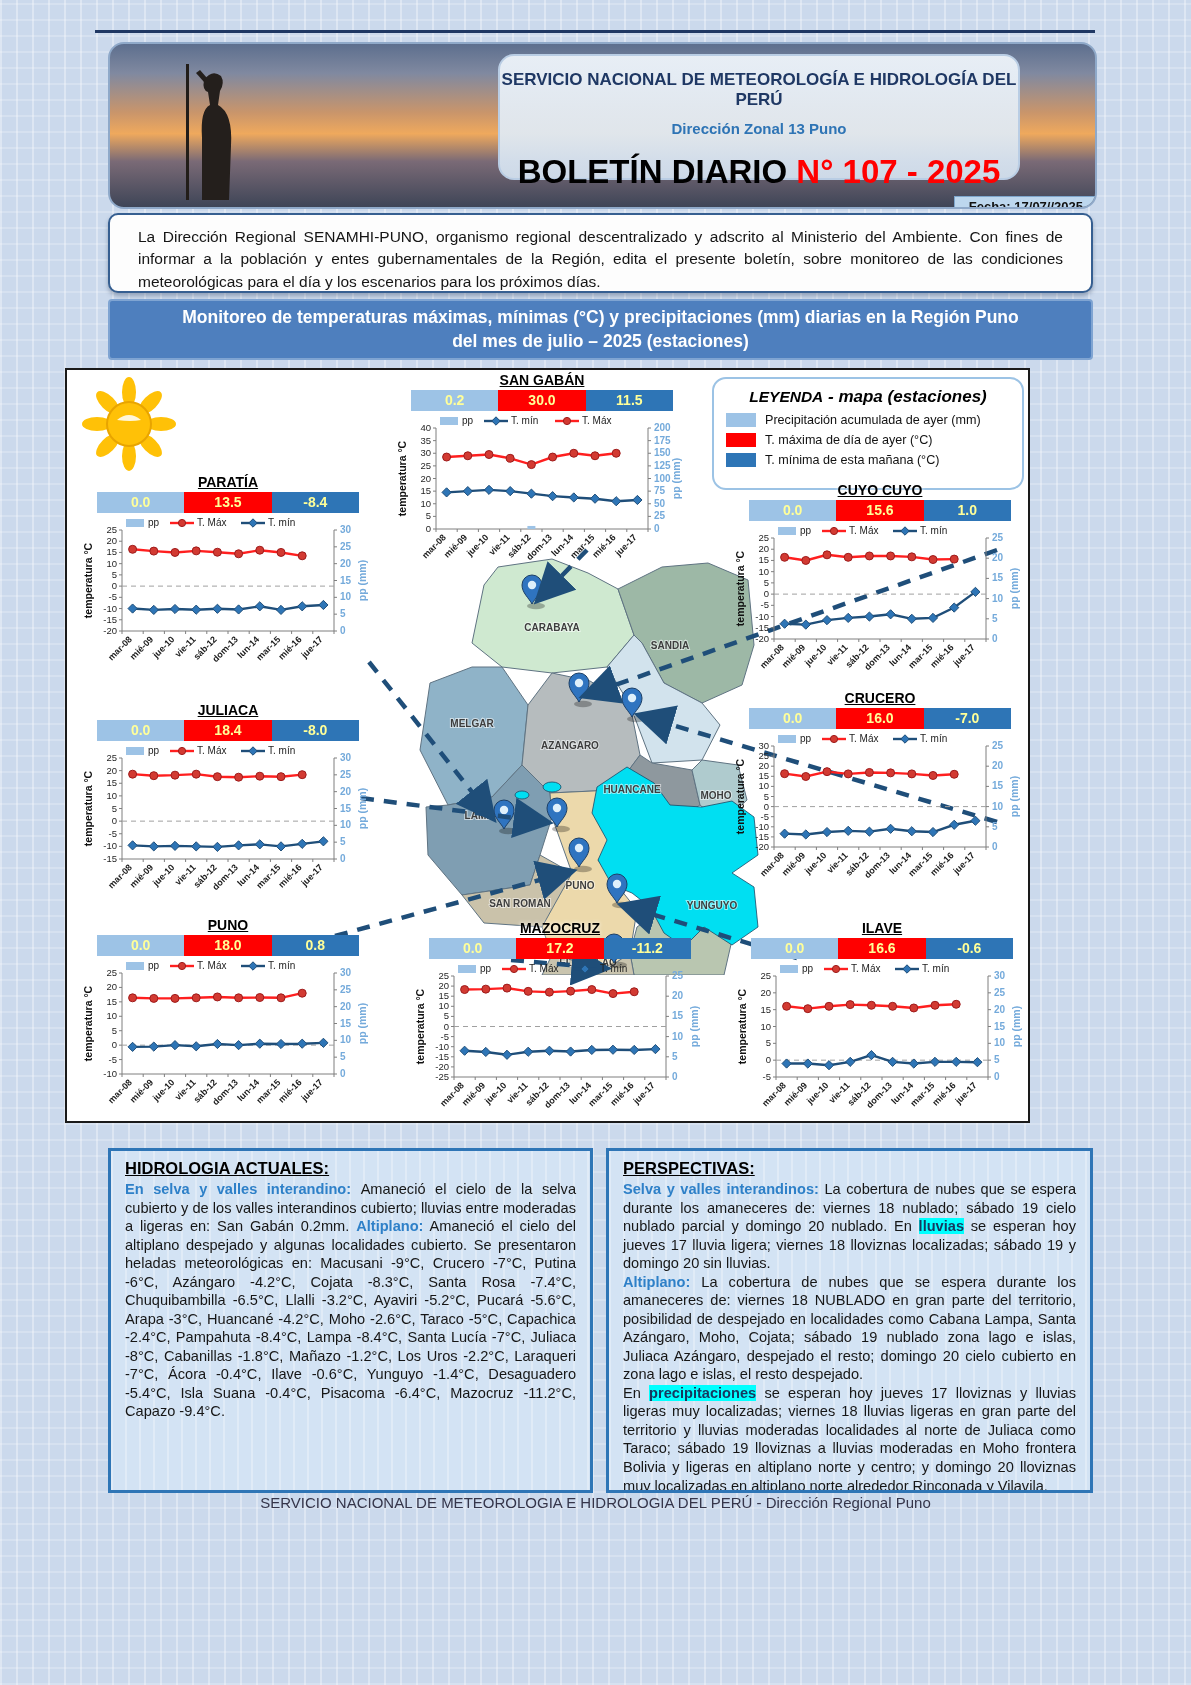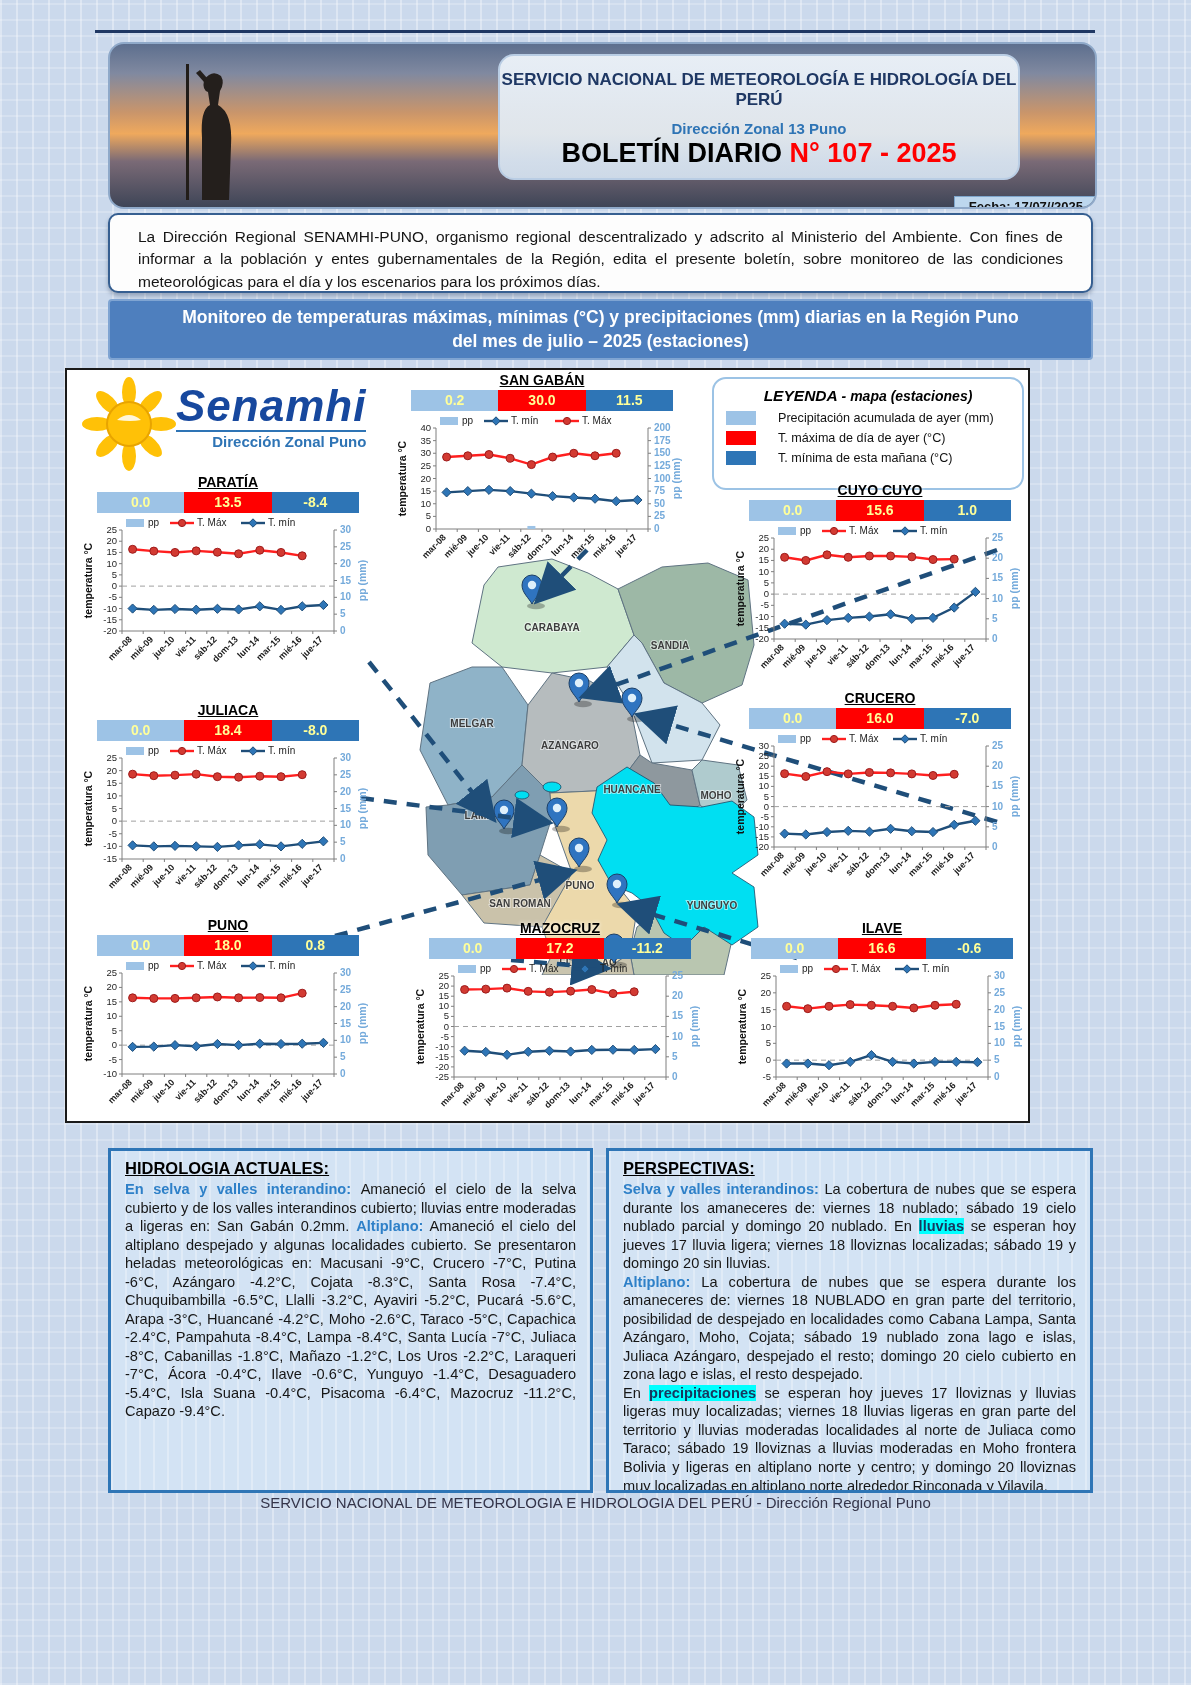--- a/index.html
+++ b/index.html
@@ -13,21 +13,21 @@
   
   .header{position:absolute;left:108px;top:42px;width:985px;height:163px;border-radius:16px;
     border:2px solid #8fa9c9;overflow:hidden;
     background:linear-gradient(180deg,#5d6f8e 0%,#8089a0 18%,#c9956b 42%,#efa95d 55%,#7a6a76 72%,#3e4557 100%);}
   .statue{position:absolute;left:40px;top:8px;}
   .hpanel{position:absolute;left:388px;top:10px;width:518px;height:122px;border-radius:16px;
     background:linear-gradient(180deg,rgba(238,244,250,.95),rgba(214,228,242,.92));
     border:2px solid #b9cde4;text-align:center;}
   .h-org{margin-top:14px;font-size:17px;font-weight:bold;color:#1f3864;}
   .h-zone{margin-top:10px;font-size:15px;font-weight:bold;color:#2e74b5;}
-  .h-bul{margin-top:1px;font-size:27px;font-weight:bold;color:#000;}
+  .h-bul{margin-top:16px;font-size:33px;font-weight:bold;color:#000;}
   .h-bul .red{color:#ff0000;}
   .h-date{position:absolute;right:-80px;top:140px;background:#bdd7ee;border:1px solid #7ea6cc;
     padding:2px 14px;font-size:13px;font-weight:bold;color:#111;}
   .resp-box{position:absolute;left:587px;top:130px;width:318px;height:40px;background:#a9c3dd;
     border:1px solid #5a7aa0;display:flex;align-items:center;gap:10px;padding:0 8px;box-sizing:border-box;}
   .resp-label{font-size:12.5px;font-weight:bold;color:#000;text-decoration:underline;white-space:nowrap;}
   .resp-names{font-size:12px;font-weight:bold;color:#fff;text-shadow:0 0 2px #000,0 0 2px #000;line-height:1.3;}
 
   
   .intro{position:absolute;left:108px;top:213px;width:985px;height:80px;background:#fdfdfd;
@@ -41,22 +41,22 @@
   .panel{position:absolute;left:65px;top:368px;width:965px;height:755px;background:#fff;
     border:2px solid #1a1a1a;box-sizing:border-box;}
   .logo{position:absolute;left:14px;top:6px;width:310px;height:100px;}
   .logo-text{position:absolute;left:95px;top:8px;}
   .logo-name{font-size:44px;font-weight:bold;font-style:italic;color:#17489e;letter-spacing:1px;line-height:1;}
   .logo-sub{font-size:15px;font-weight:bold;color:#2e74b5;text-align:right;margin-top:2px;border-top:2px solid #2e74b5;padding-top:1px;}
 
   .legendbox{position:absolute;left:645px;top:7px;width:312px;height:113px;border:2px solid #9cc3e5;
     border-radius:14px;background:#fff;box-sizing:border-box;padding:8px 12px;}
   .lg-title{text-align:center;font-size:15.5px;font-weight:bold;font-style:italic;color:#000;}
-  .lg-title .sub{font-size:14px;}
-  .lg-row{display:flex;align-items:center;gap:22px;margin-top:6px;}
+  .lg-title .sub{font-size:17px;}
+  .lg-row{display:flex;align-items:center;gap:9px;margin-top:6px;}
   .lg-sw{width:30px;height:14px;flex:0 0 30px;}
   .lg-lab{font-size:12.6px;color:#111;}
 
   .mapwrap{position:absolute;left:335px;top:185px;width:360px;height:420px;}
   .region-label{font:bold 10px "Liberation Sans",sans-serif;fill:#3d3d3d;paint-order:stroke;stroke:#ffffff;stroke-width:2px;stroke-opacity:.55;text-anchor:middle;}
   #connectors{position:absolute;left:0;top:0;width:965px;height:755px;pointer-events:none;}
 
   
   .card{position:absolute;width:290px;}
   .ctitle{text-align:center;font-size:14px;font-weight:bold;color:#000;text-decoration:underline;
@@ -130,24 +130,20 @@
               <ellipse rx="15" ry="7" cx="32"></ellipse>
             <ellipse rx="7" ry="15" cy="-30" transform="rotate(45)"></ellipse>
               <ellipse rx="7" ry="15" cy="30" transform="rotate(45)"></ellipse>
             <ellipse rx="7" ry="15" cy="-30" transform="rotate(-45)"></ellipse>
               <ellipse rx="7" ry="15" cy="30" transform="rotate(-45)"></ellipse>
           </g>
           <circle r="22" fill="#ffc107" stroke="#e8a400" stroke-width="2"></circle>
           <path d="M-12,-4 Q0,-14 12,-4 Q2,-2 -12,-4 Z" fill="#fff" opacity=".85"></path>
         </g>
       </svg>
-      <div class="logo-text">
-        <div class="logo-name">Senamhi</div>
-        <div class="logo-sub">Dirección Zonal Puno</div>
-      </div>
     </div>
 
     <div class="legendbox">
       <div class="lg-title">
         <span>LEYENDA</span><span class="sub"> - mapa (estaciones)</span>
       </div>
       <div class="lg-row">
         <div class="lg-sw" style="background: rgb(157, 195, 230);"></div>
         <div class="lg-lab">Precipitación acumulada de ayer (mm)</div>
       </div>

